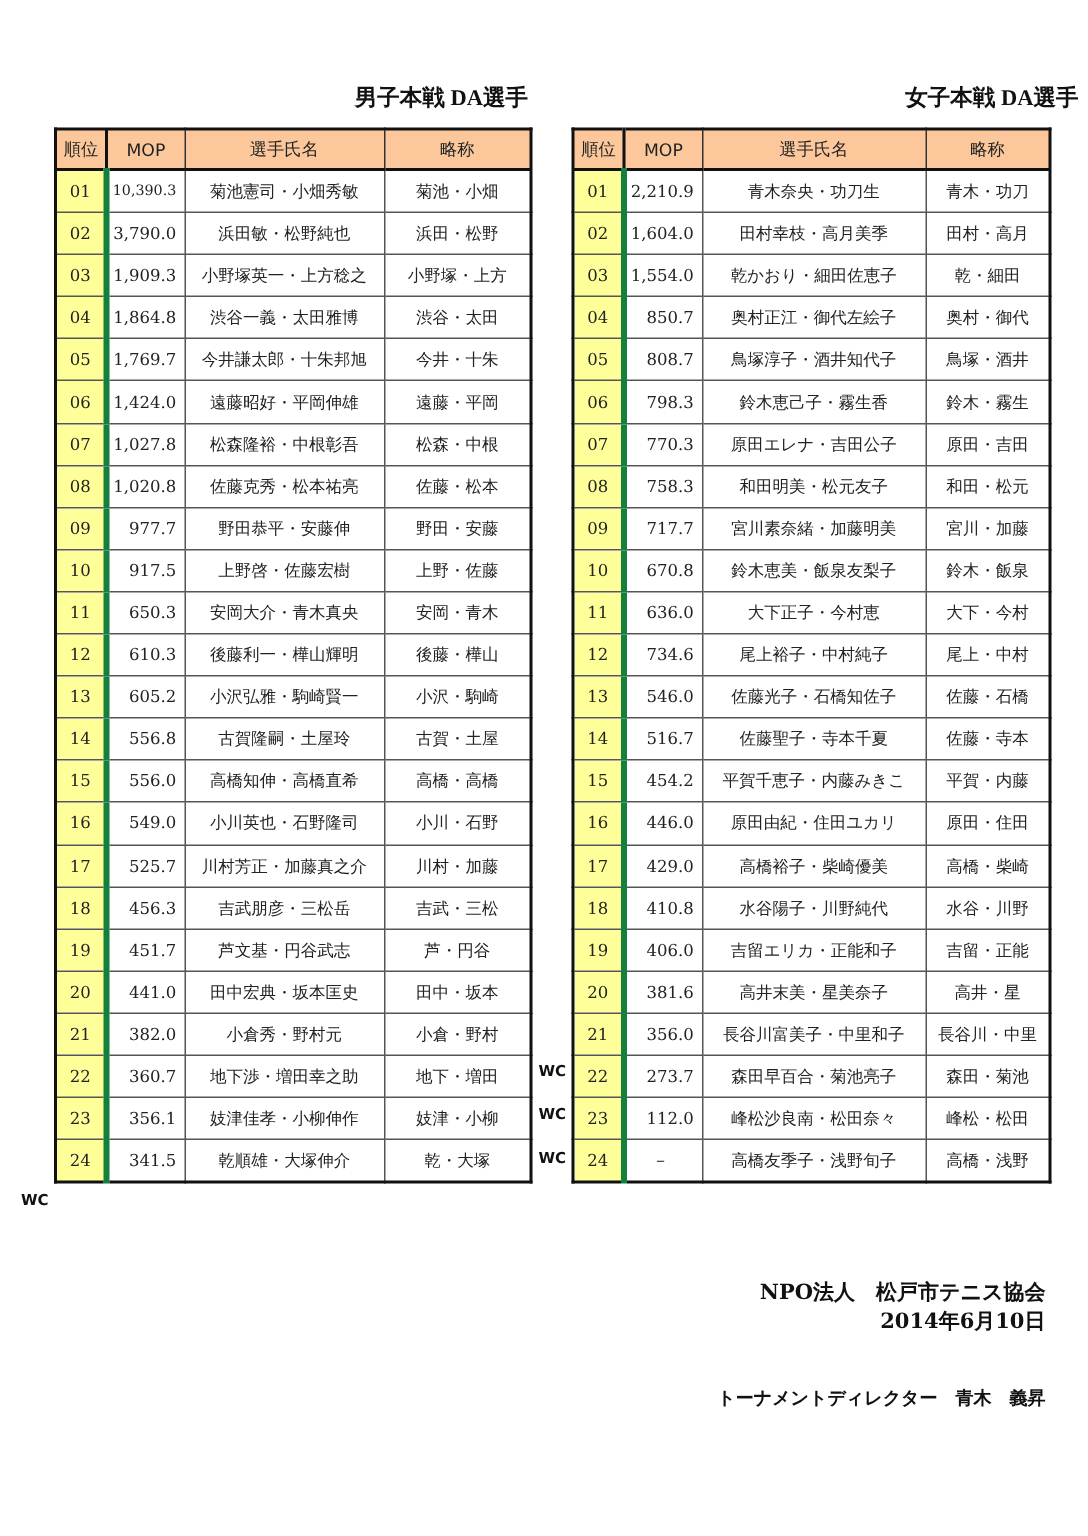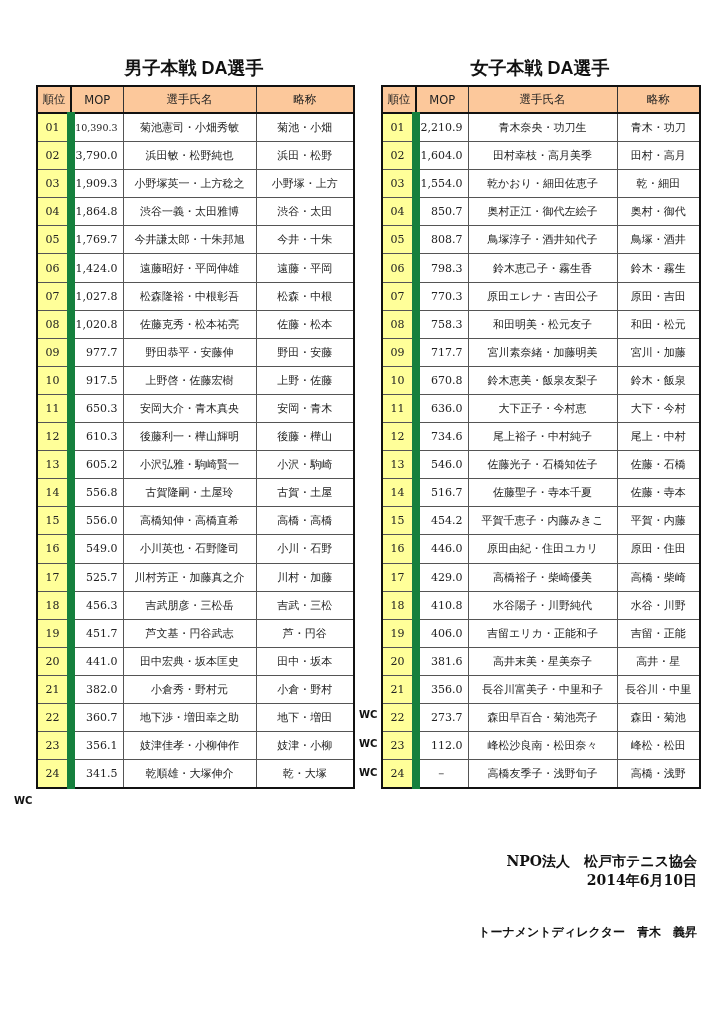--- a/index.html
+++ b/index.html
@@ -1,31 +1,31 @@
 <!DOCTYPE html>
 <html><head>
 <meta charset="utf-8">
 <style>
   html, body { margin:0; padding:0; background:#ffffff; }
   body { width:725px; height:1024px; position:relative; overflow:hidden;
          font-family:"DejaVu Serif","Liberation Serif",serif; color:#222; }
-  .title { position:absolute; top:56px; font-family:Liberation Sans, sans-serif;
-           font-weight:bold; font-size:18px; color:#111; text-align:center; }
+  .title { position:absolute; top:56px; font-family:Liberation Serif, serif;
+           font-weight:bold; font-size:15px; color:#111; text-align:right; }
   #title-men { left:36px; width:316px; }
-  #title-women { left:381px; width:318px; }
+  #title-women { left:401px; width:318px; }
   table.roster { position:absolute; border-collapse:collapse; border:2.5px solid #111;
                  table-layout:fixed; }
   #table-men { left:36px; top:85px; width:317px; }
   #table-women { left:381px; top:85px; width:318px; }
   table.roster th { background:#fcc89b; height:25px; font-family:"DejaVu Sans","Liberation Sans",sans-serif;
                     font-weight:normal; font-size:11.5px; color:#222; border:1px solid #333;
                     border-bottom:2.5px solid #111; padding:0; }
   table.roster td { height:27.1px; border:1px solid #555; font-size:11px; text-align:center;
                     padding:0; white-space:nowrap; overflow:hidden; background:#fff; }
-  table.roster td.rank { background:#ffff99; border-right:8px solid #15803d; }
+  table.roster td.rank { background:#ffff99; border-right:4px solid #15803d; }
   table.roster td.mop { text-align:right; padding-right:5px; }
   table.roster td.mop.small { font-size:9.5px; }
   table.roster td.mop.dash { text-align:center; }
   table.roster th.rank-h { border-right:2px solid #111;text-align:center; }
   .wc { position:absolute; font-family:"DejaVu Sans","Liberation Sans",sans-serif;
         font-weight:bold; font-size:10px; color:#111; }
   .footer { position:absolute; right:28px; text-align:right; color:#111; }
   #footer-date { top:872px; font-size:14px; font-weight:bold; }
   #footer-org { top:853px; font-size:14px; font-weight:bold; }
   #footer-director { top:924px; font-size:12px; font-weight:bold; }

